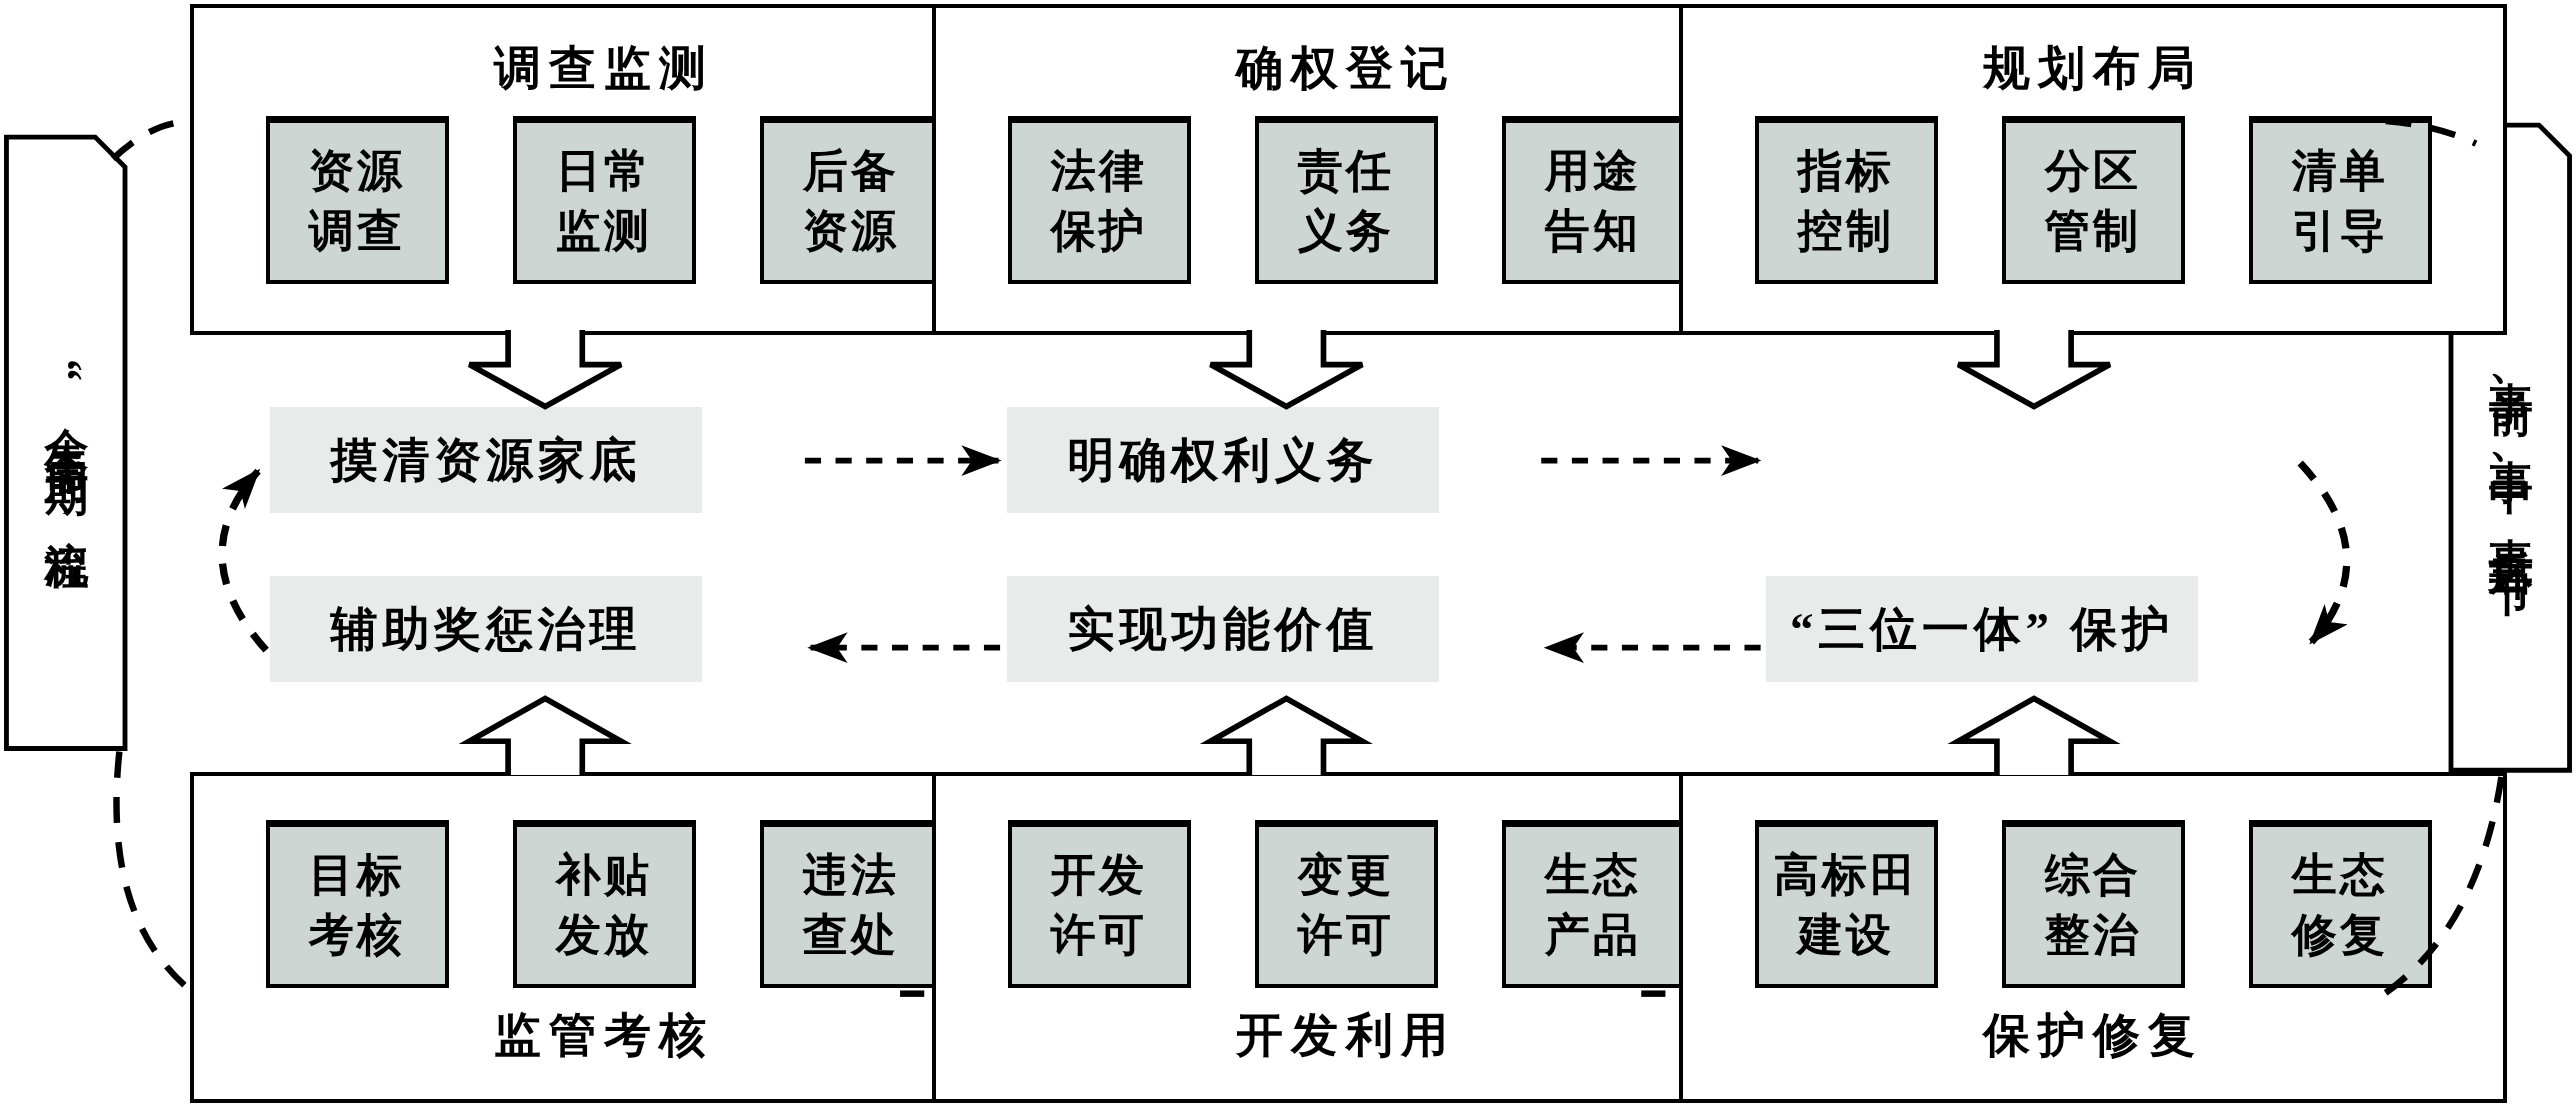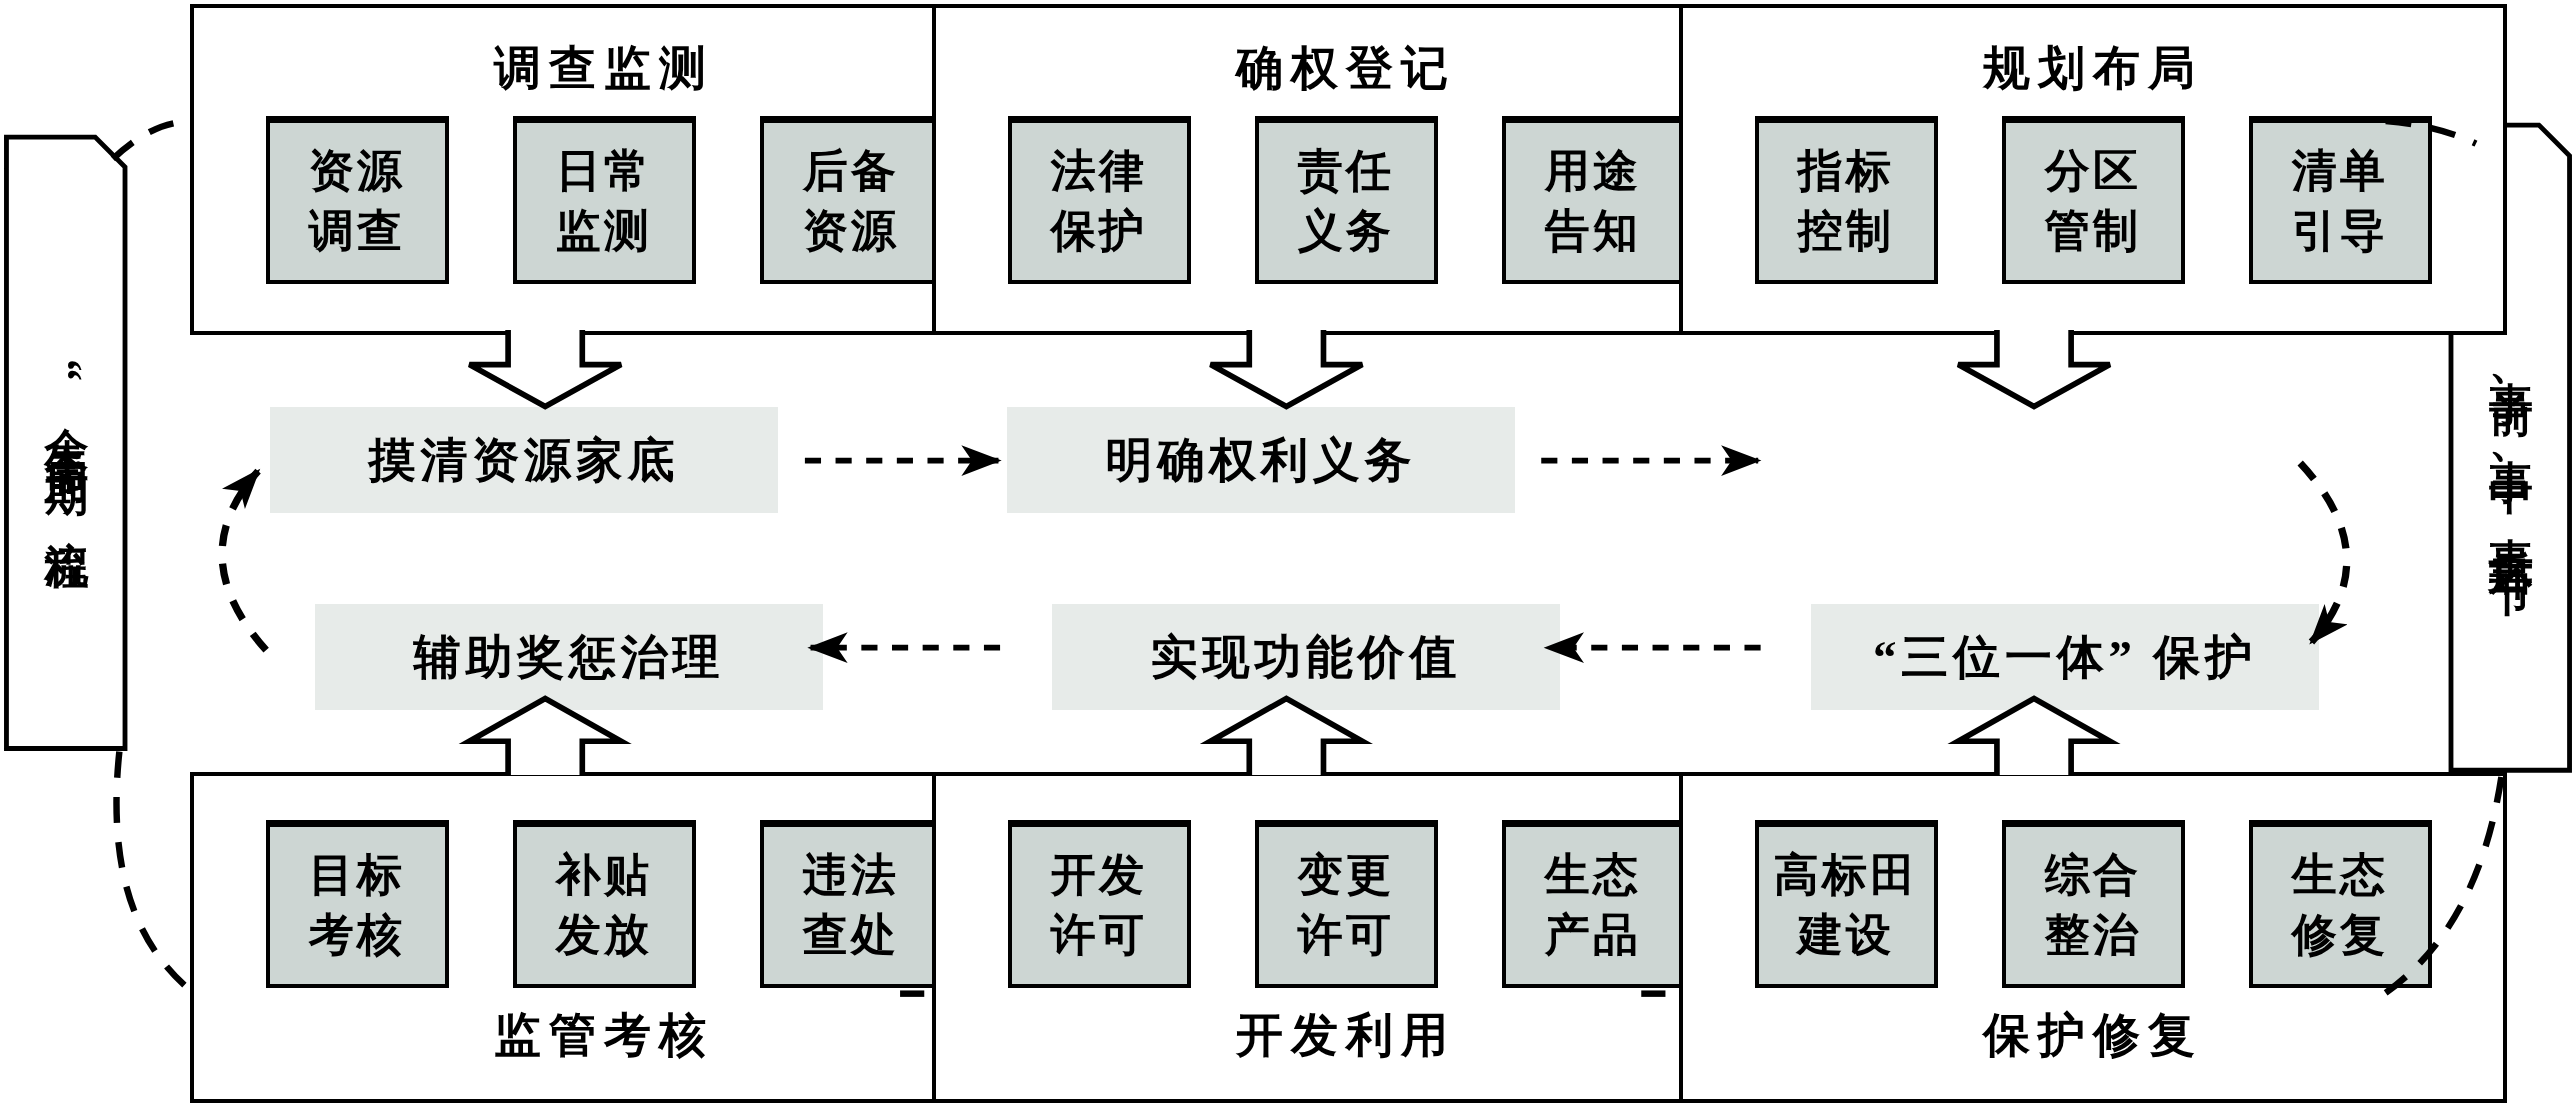--- a/index.html
+++ b/index.html
@@ -30,25 +30,25 @@
   .item{
     width:183px;height:168px;box-sizing:border-box;
     background:#cdd6d3;border:4.8px solid #000;border-top-width:7.3px;
     display:flex;align-items:center;justify-content:center;
     text-align:center;font-size:45px;font-weight:bold;line-height:1.32;
     letter-spacing:3.2px;white-space:pre-line;
   }
 
   
   .band{
-    position:absolute;width:508px;height:106px;background:#e7ebe9;z-index:3;
+    position:absolute;width:432px;height:106px;background:#e7ebe9;z-index:3;
     display:flex;align-items:center;justify-content:center;
     font-size:47px;font-weight:bold;letter-spacing:4.8px;white-space:nowrap;
   }
-  .band.r1{top:407px;} .band.r2{top:604px;margin-left:45px;}
+  .band.r1{top:407px;} .band.r2{top:576px;}
   .band.c1{left:270px;} .band.c2{left:1007px;} .band.c3{left:1766px;}
 
   
   .rail-text{
     position:absolute;z-index:4;display:flex;align-items:center;justify-content:center;
     writing-mode:vertical-rl;font-size:44px;font-weight:bold;
     letter-spacing:11.3px;line-height:1;white-space:nowrap;
   }
   .rail-text.left{left:8px;top:141px;width:116px;height:603px;}
   .rail-text.right{left:2453px;top:129px;width:115px;height:637px;}

